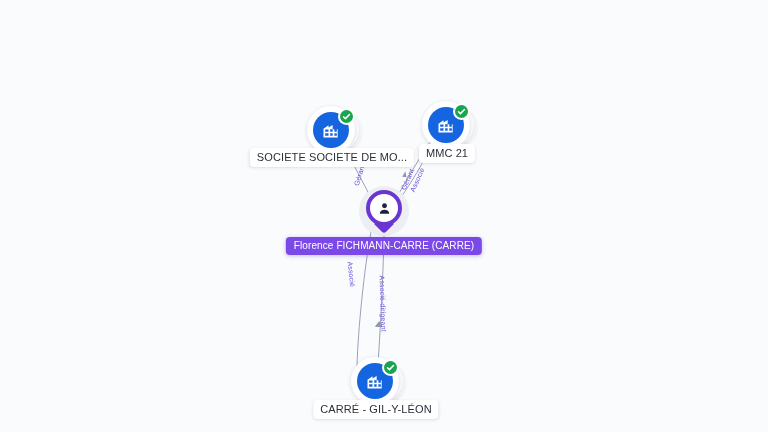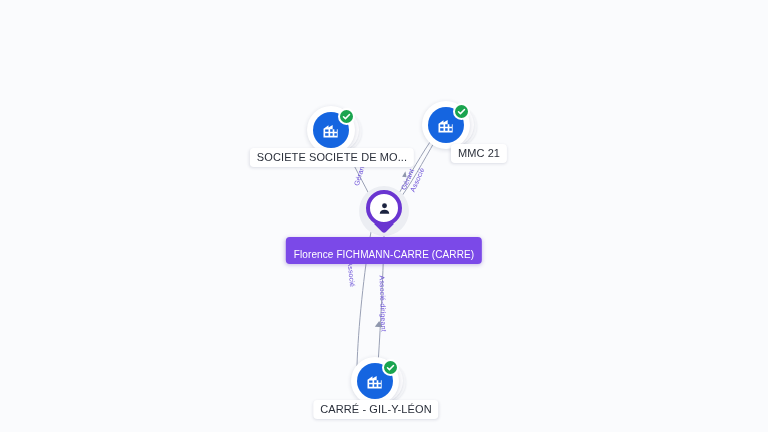--- a/index.html
+++ b/index.html
@@ -143,21 +143,21 @@
     font-size: 11px;
     color: #2a2f3a;
     white-space: nowrap;
     box-shadow: 0 1px 3px rgba(40, 50, 90, 0.14);
     letter-spacing: 0.1px;
   }
   .node-label.selected {
     background: #7b49e8;
     color: #ffffff;
     font-size: 10px;
-    padding: 12px 8px 4px 8px;
+    padding: 3px 8px 4px 8px;
     box-shadow: 0 1px 4px rgba(80, 40, 170, 0.30);
   }
   .edge-label {
     position: absolute;
     font-size: 7px;
     color: #6a4fd8;
     white-space: nowrap;
     transform-origin: left center;
     letter-spacing: 0.15px;
     pointer-events: none;
@@ -219,21 +219,21 @@
           <path d="M3 21V10.5l6-4.2V9l5-3v5h6v10H3zm2-2h4v-3H5v3zm0-5h4v-2.6H5V14zm6 5h3v-3h-3v3zm0-5h3v-3h-3v3zm5 5h3v-3h-3v3zm0-5h3v-3h-3v3z"></path>
         </svg>
       </div>
       <div class="verified-badge">
         <svg width="9" height="9" viewBox="0 0 24 24" fill="none" stroke="#ffffff" stroke-width="4" stroke-linecap="round" stroke-linejoin="round" aria-hidden="true">
           <path d="M4 12.5l5.2 5.2L20 6.5"></path>
         </svg>
       </div>
     </div>
   </div>
-  <div class="node-label" style="left:447px; top:144px;margin-left:32px;">MMC 21</div>
+  <div class="node-label" style="left:447px; top:144px;">MMC 21</div>
 
   <div class="node" style="left:384px; top:212px;">
     <div class="person-node">
       <div class="person-halo"></div>
       <div class="person-tip"></div>
       <div class="person-pin">
         <svg width="15" height="15" viewBox="0 0 24 24" fill="#1c2340" aria-hidden="true">
           <circle cx="12" cy="7.6" r="3.9"></circle>
           <path d="M4.4 20.5c0-4.2 3.4-6.6 7.6-6.6s7.6 2.4 7.6 6.6H4.4z"></path>
         </svg>

